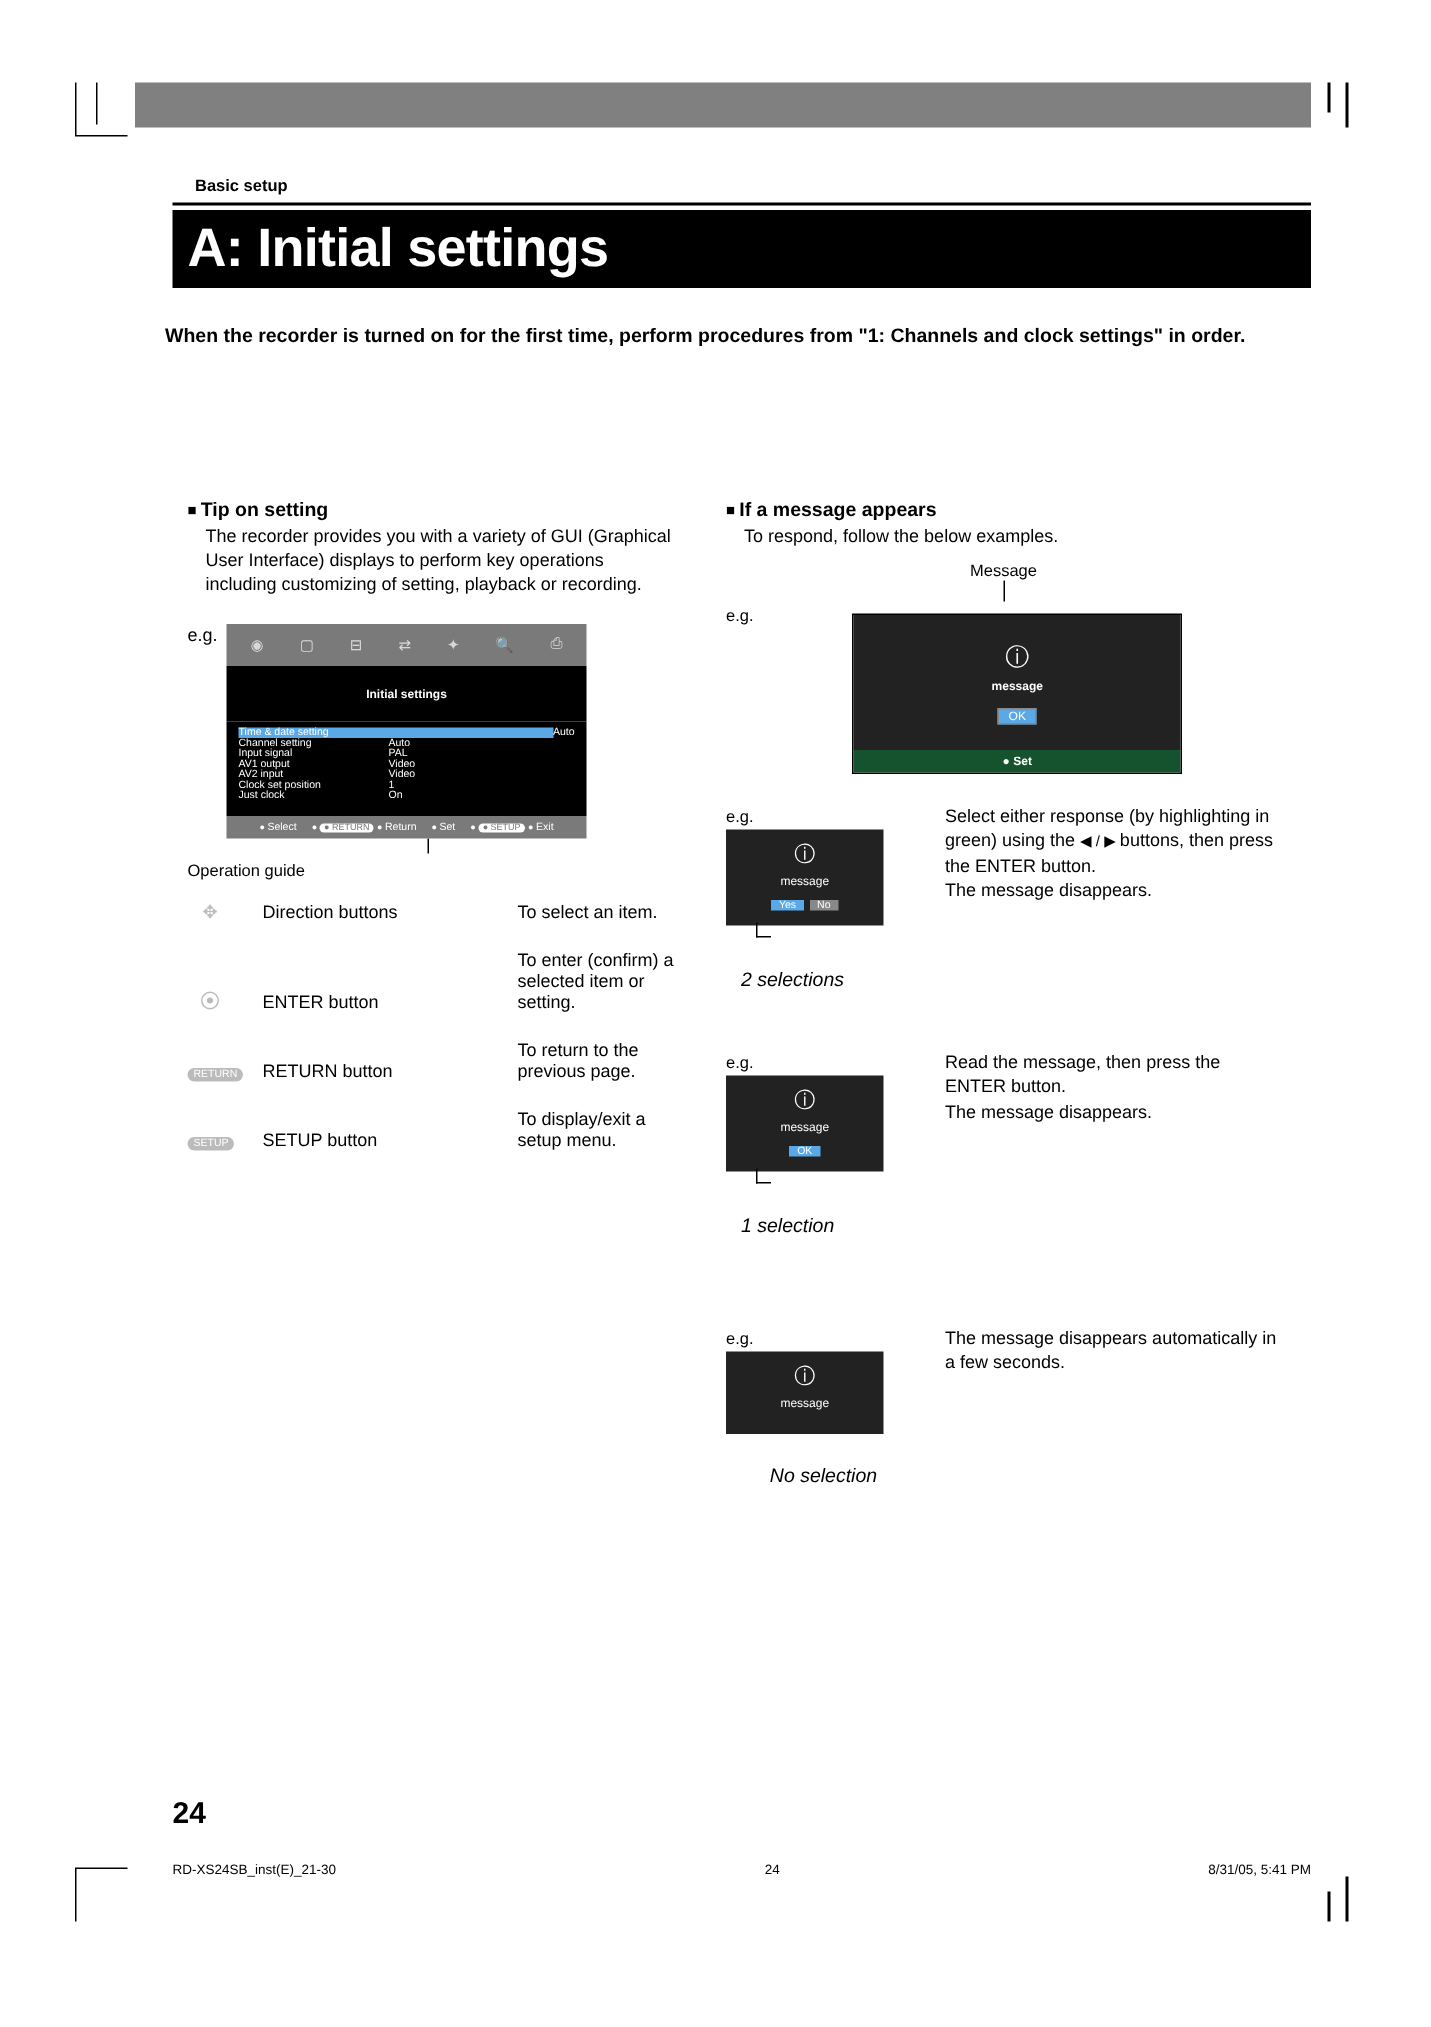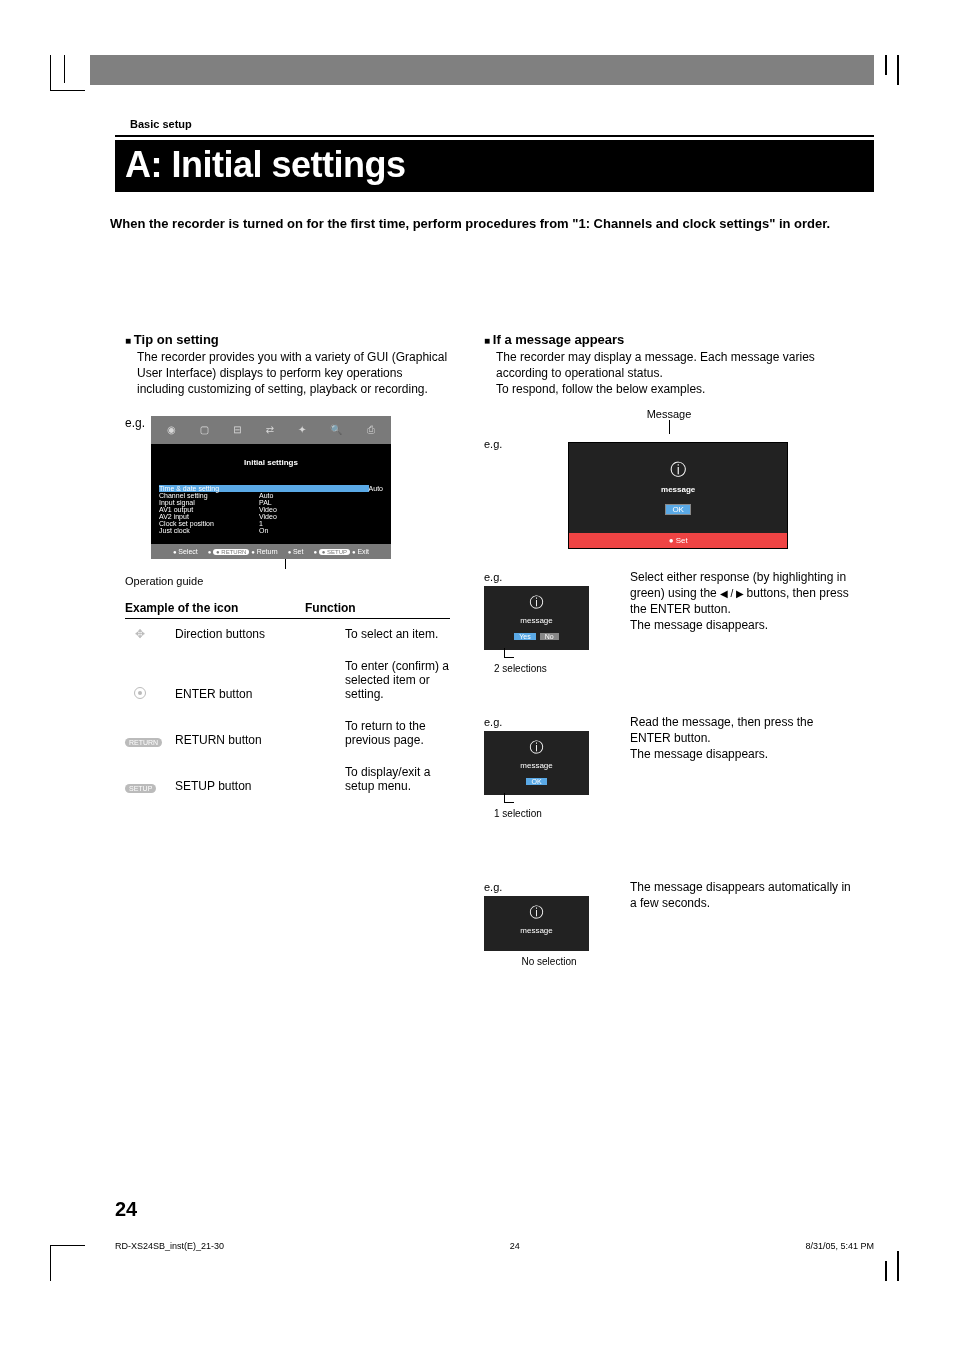--- a/index.html
+++ b/index.html
@@ -73,33 +73,33 @@
   .dir-ico::before { content:"✥"; color:#bbb; font-size:12px;}
   .dot-ico { display:inline-block; width:12px; height:12px; border:1px solid #bbb; border-radius:50%; position:relative;}
   .dot-ico::after { content:""; position:absolute; top:3px; left:3px; width:4px; height:4px; background:#bbb; border-radius:50%;}
 
   
   .msg-big { width: 220px; margin: 8px auto 0 auto; border:1px solid #000; }
   .msg-big .top { background:#222; height: 90px; display:flex; flex-direction:column; align-items:center; justify-content:center; color:#fff;}
   .msg-big .top .i { font-size:16px; }
   .msg-big .top .t { font-size:8px; font-weight:bold; margin-top:4px;}
   .msg-big .top .ok { margin-top:10px; font-size:8px; border:1px solid #888; padding:0 6px; background:#1a7; background:#5aa9e6;}
-  .msg-big .bot { background:#ef4444; text-align:center; color:#fff; font-size:8px; padding:3px 0;}
+  .msg-big .bot { background:#14532d; text-align:center; color:#fff; font-size:8px; padding:3px 0;font-weight:bold;}
   .msg-callout-top { text-align:center; font-size:11px; }
   .msg-callout-top .ln { width:1px; height:14px; background:#000; margin:0 auto;}
 
   .mini-box { width: 105px; background:#222; color:#fff; text-align:center; padding:8px 4px 10px 4px; font-size:8px;}
   .mini-box .i { font-size:14px; margin-bottom:4px;}
   .mini-box .btns { margin-top:8px; display:flex; justify-content:center; gap:4px;}
   .mini-box .btn { background:#5aa9e6; padding:0 5px; font-size:7px;}
   .mini-box .btn.g { background:#888;}
   .mini-row { display:flex; align-items:flex-start; gap:16px; margin-top:20px;}
   .mini-row .left { width:130px; }
   .mini-row .right { flex:1; font-size:12px; line-height:1.35;}
-  .mini-label { font-size:10px; margin-top:5px; text-align:left; padding-left:10px;}
+  .mini-label { font-size:13px; margin-top:20px; text-align:left; padding-left:10px;font-style:italic;}
   .hook { width:10px; height:10px; border-left:1px solid #000; border-bottom:1px solid #000; margin-left:20px; margin-top:-2px;}
 
   .page-num { position:absolute; left:115px; bottom:130px; font-size:20px; font-weight:bold; }
   .footer { position:absolute; left:115px; right:80px; bottom:100px; display:flex; justify-content:space-between; font-size:9px; color:#000;}
   .eg-small { font-size:11px; }
   .tri { font-size:10px; }
 </style>
 </head>
 <body>
 
@@ -184,24 +184,20 @@
         <span><span class="osd-pill">RETURN</span><span>Return</span></span>
         <span>Set</span>
         <span><span class="osd-pill">SETUP</span><span>Exit</span></span>
       </div>
     </div>
   </div>
   <div class="callout-line" style="margin-left:160px; margin-right:auto;"></div>
   <div class="callout">Operation guide</div>
 
   <div class="icon-table">
-    <div class="thead">
-      <div class="c1">Example of the icon</div>
-      <div>Function</div>
-    </div>
     <div class="trow">
       <div class="ic"><span class="dir-ico"></span></div>
       <div class="nm">Direction buttons</div>
       <div class="fn">To select an item.</div>
     </div>
     <div class="trow">
       <div class="ic"><span class="dot-ico"></span></div>
       <div class="nm">ENTER button</div>
       <div class="fn">To enter (confirm) a selected item or setting.</div>
     </div>
@@ -213,21 +209,20 @@
     <div class="trow">
       <div class="ic"><span class="pill">SETUP</span></div>
       <div class="nm">SETUP button</div>
       <div class="fn">To display/exit a setup menu.</div>
     </div>
   </div>
 </div>
 
 <div class="col-right">
   <div class="bullet-h">If a message appears</div>
-  <p class="para">The recorder may display a message. Each message varies according to operational status.</p>
   <p class="para">To respond, follow the below examples.</p>
 
   <div class="msg-callout-top" style="margin-top:10px">
     <span>Message</span>
     <div class="ln"></div>
   </div>
 
   <div style="display:flex; align-items:flex-start;">
     <span class="eg-small" style="margin-top:4px;">e.g.</span>
     <div class="msg-big">

